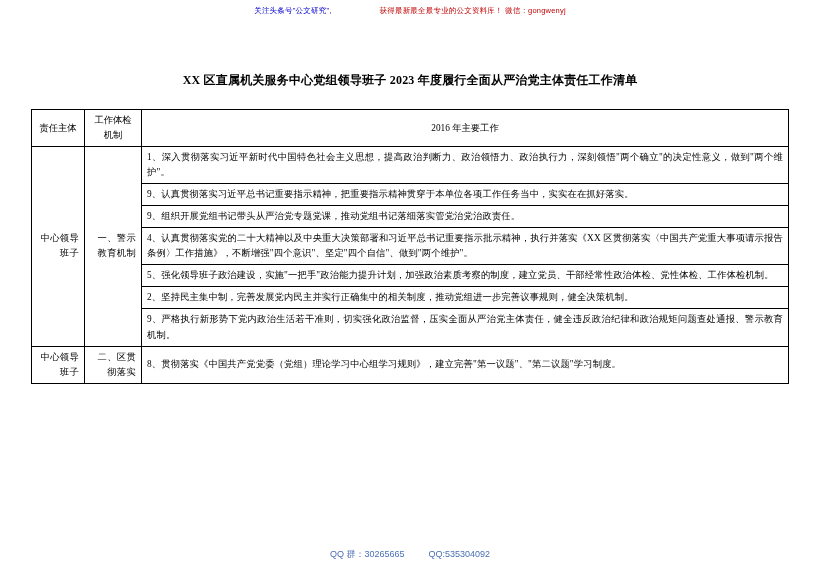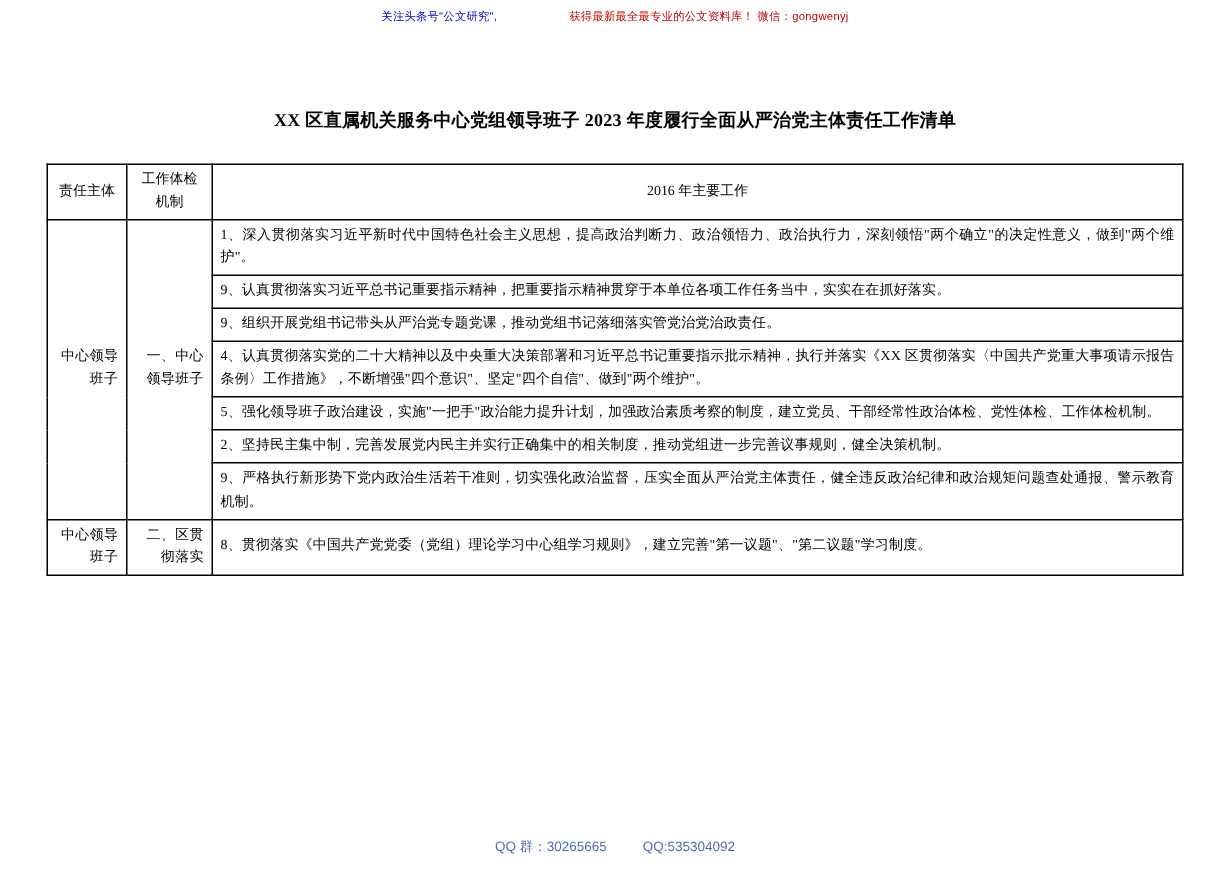--- a/index.html
+++ b/index.html
@@ -100,21 +100,20 @@
   
   .footer {
     position: absolute;
     left: 0;
     top: 548px;
     width: 820px;
     text-align: center;
     font-size: 9px;
     color: #4a6fb5;
     font-family: "Liberation Sans", "DejaVu Sans", sans-serif;
-    margin-top: 10px;
   }
   .footer span { margin: 0 12px; }
 </style>
 </head>
 <body>
 
 <div class="page">
 
   <div class="top-banner">
     <div class="banner-text"><span class="seg-blue">关注头条号"公文研究",</span><span class="seg-red">获得最新最全最专业的公文资料库！ 微信：gongwenyj</span></div>
@@ -131,21 +130,21 @@
     <thead>
       <tr>
         <td>责任主体</td>
         <td>工作体检机制</td>
         <td>2016 年主要工作</td>
       </tr>
     </thead>
     <tbody>
       <tr>
         <td class="subject" rowspan="7">中心领导班子</td>
-        <td class="listname" rowspan="7">一、中心领导班子</td>
+        <td class="listname" rowspan="7">一、警示教育机制</td>
         <td class="work">1、深入贯彻落实习近平新时代中国特色社会主义思想，提高政治判断力、政治领悟力、政治执行力，深刻领悟"两个确立"的决定性意义，做到"两个维护"。</td>
       </tr>
       <tr>
         <td class="work">9、认真贯彻落实习近平总书记重要指示精神，把重要指示精神贯穿于本单位各项工作任务当中，实实在在抓好落实。</td>
       </tr>
       <tr>
         <td class="work">9、组织开展党组书记带头从严治党专题党课，推动党组书记落细落实管党治党治政责任。</td>
       </tr>
       <tr>
         <td class="work">4、认真贯彻落实党的二十大精神以及中央重大决策部署和习近平总书记重要指示批示精神，执行并落实《XX 区贯彻落实〈中国共产党重大事项请示报告条例〉工作措施》，不断增强"四个意识"、坚定"四个自信"、做到"两个维护"。</td>

